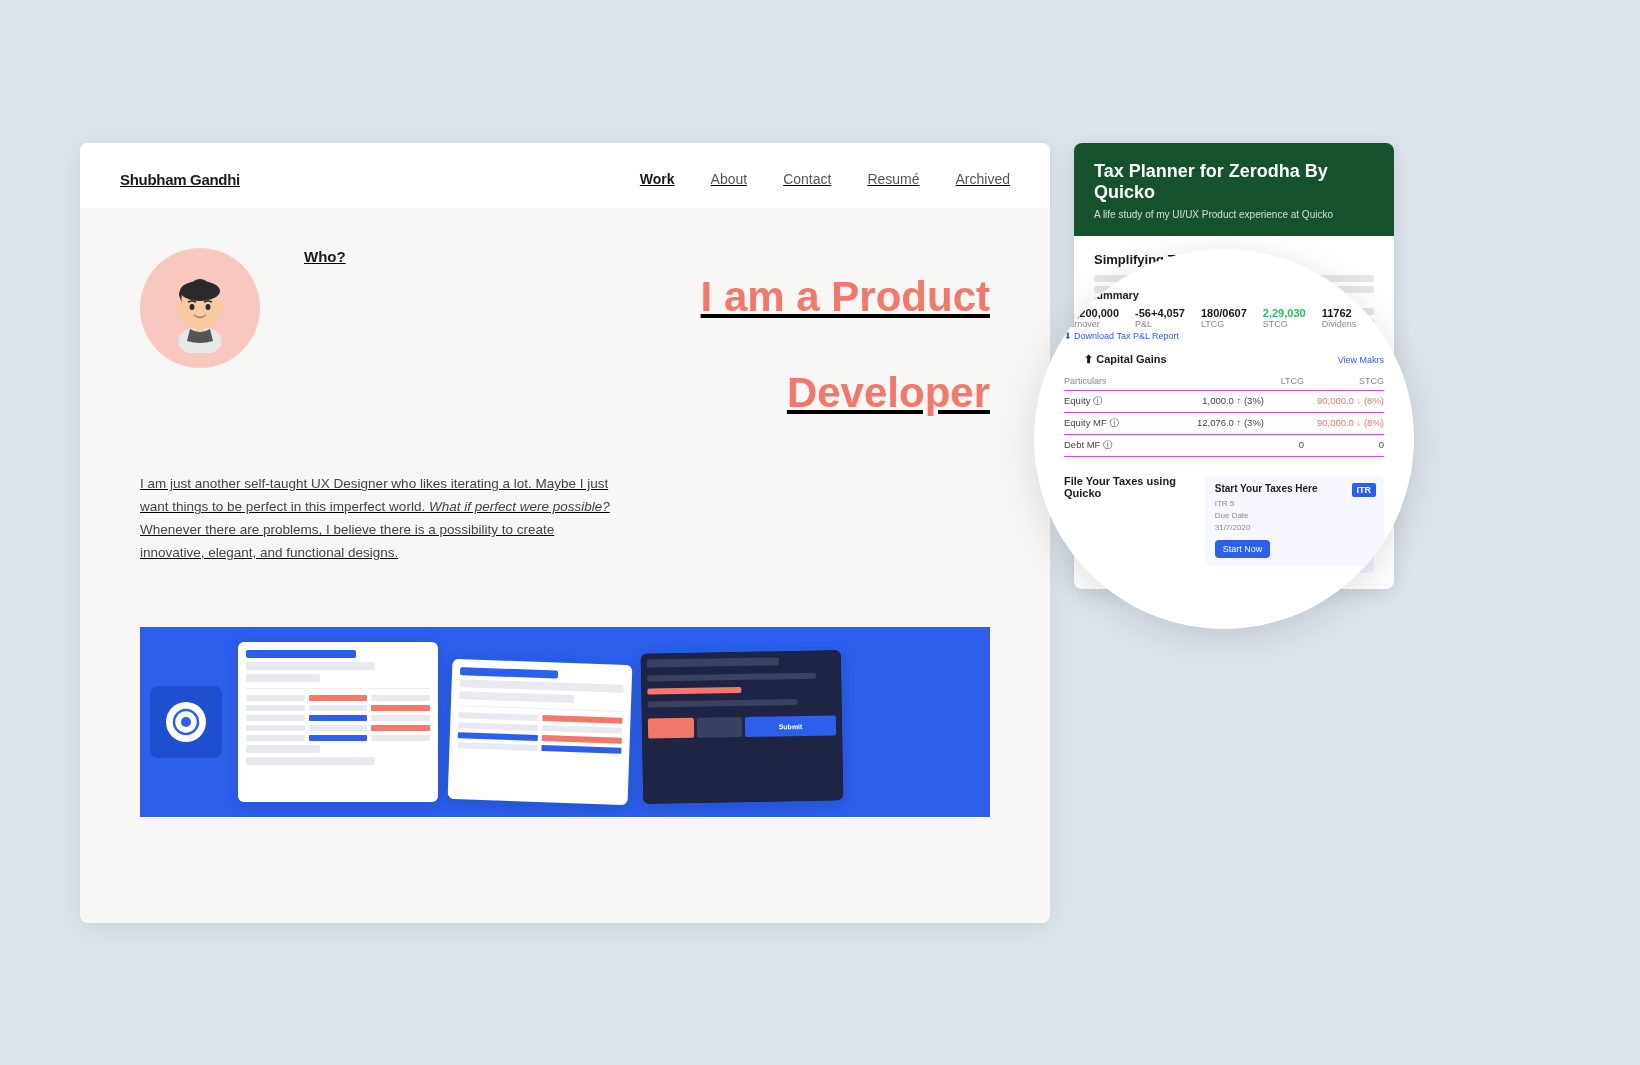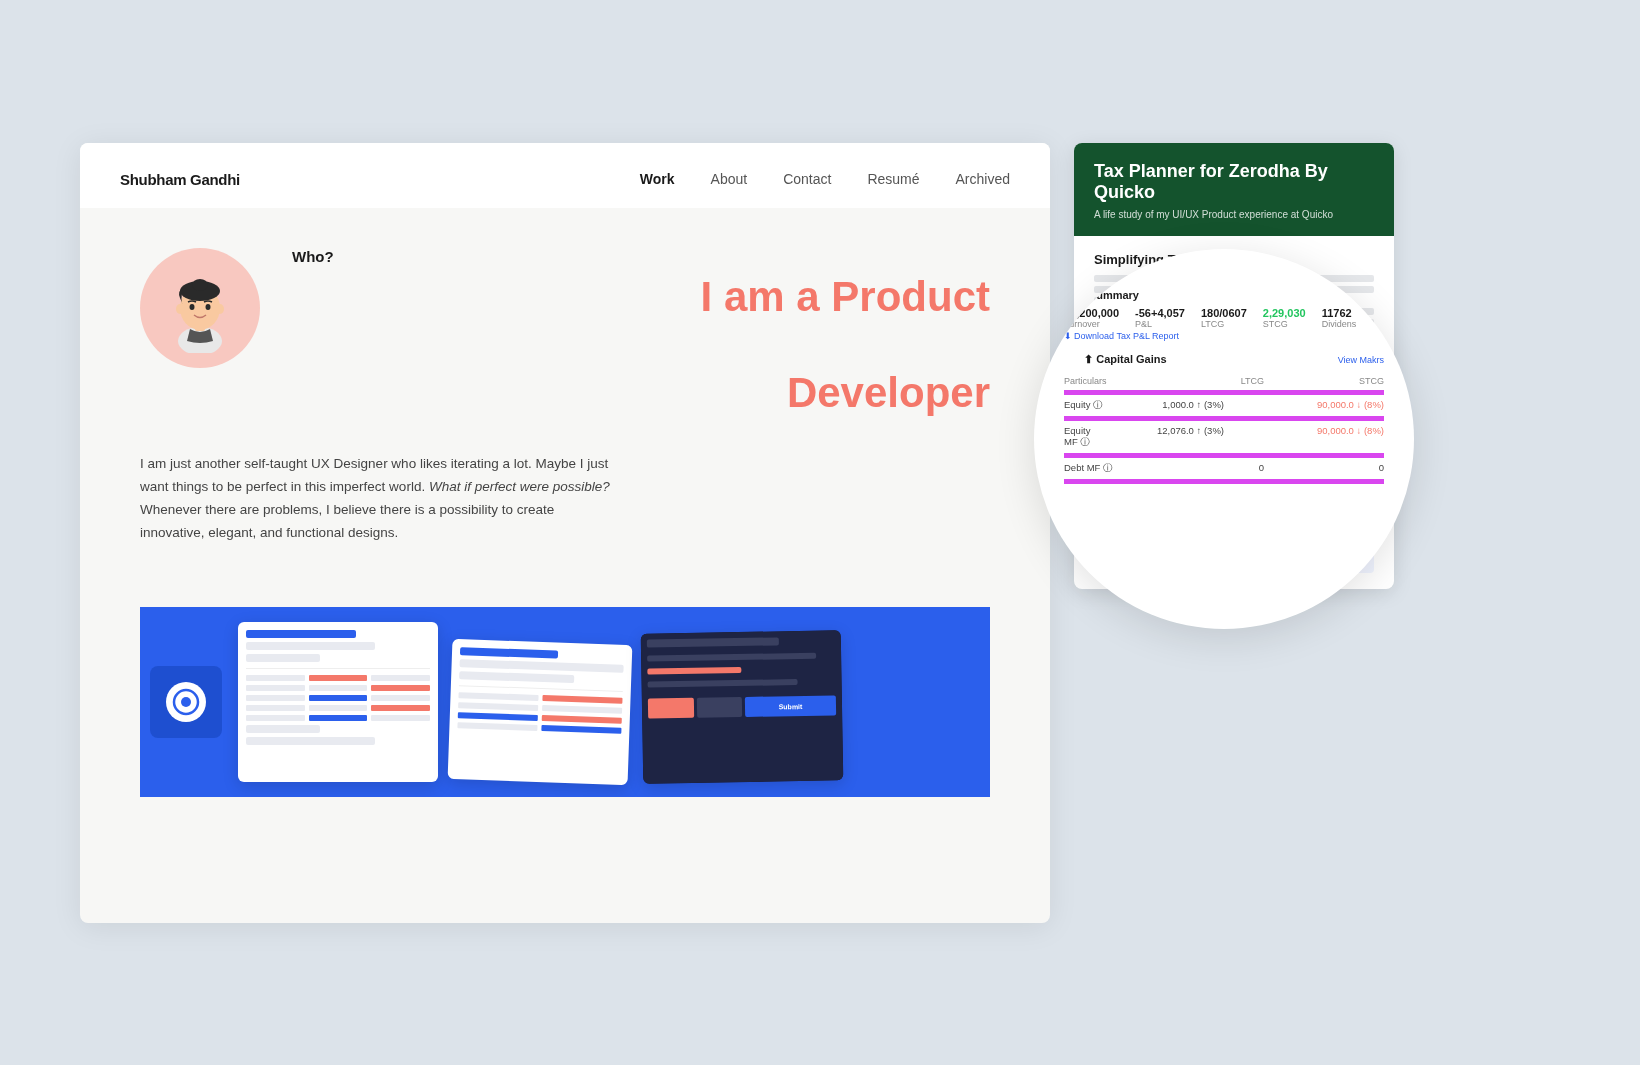--- a/index.html
+++ b/index.html
@@ -25,20 +25,21 @@
 
     
     .portfolio-card {
       background: #f7f7f5;
       border-radius: 8px;
       width: 970px;
       min-height: 780px;
       box-shadow: 0 4px 30px rgba(0,0,0,0.08);
       overflow: hidden;
       flex-shrink: 0;
+      text-decoration: underline;
     }
 
     .portfolio-nav {
       display: flex;
       align-items: center;
       justify-content: space-between;
       padding: 28px 40px 20px;
       background: white;
     }
 
@@ -66,23 +67,23 @@
       color: #1a1a1a;
       font-weight: 600;
     }
 
     .portfolio-content {
       padding: 40px 60px 0;
     }
 
     .hero-section {
       display: flex;
-      gap: 32px;
+      gap: 44px;
       align-items: flex-start;
-      margin-bottom: 36px;
+      margin-bottom: 56px;
     }
 
     .avatar-circle {
       width: 120px;
       height: 120px;
       border-radius: 50%;
       background: #f8c8c0;
       flex-shrink: 0;
       display: flex;
       align-items: center;
@@ -438,24 +439,23 @@
     }
 
     .cap-table {
       width: 100%;
     }
 
     .cap-row {
       display: flex;
       justify-content: space-between;
       padding: 4px 0;
-      border-bottom: 5px solid #d946ef;
+      border-bottom: 1px solid #d946ef;
       font-size: 9.5px;
       color: #444;
-      gap: 40px;
     }
 
     .cap-row .particulars { flex: 1; }
     .cap-row .ltcg, .cap-row .stcg { width: 80px; text-align: right; }
 
     .cap-row.header-row { color: #888; font-size: 9px; }
 
     .tax-value { color: #f4786a; margin-left: 40px; }
 
     .file-taxes-section {
@@ -792,18 +792,33 @@
               <span class="stcg tax-value">90,000.0 ↓ (8%)</span>
             </div>
             <div class="cap-row">
               <span class="particulars">Debt MF ⓘ</span>
               <span class="ltcg">0</span>
               <span class="stcg">0</span>
             </div>
           </div>
         </div>
 
+        <div class="file-taxes-section">
+          <div class="file-left">
+            <div class="file-title">File Your Taxes using Quicko</div>
+          </div>
+          <div class="start-box" style="position:relative;">
+            <div class="start-title">Start Your Taxes Here</div>
+            <div class="start-details">
+              <span>ITR 5</span><br>
+              <span>Due Date</span><br>
+              <span>31/7/2020</span>
+            </div>
+            <button class="start-btn">Start Now</button>
+            <div class="itr-badge">ITR</div>
+          </div>
+        </div>
 
       </div>
     </div>
 
   </div>
 </div>
 
 </body></html>

